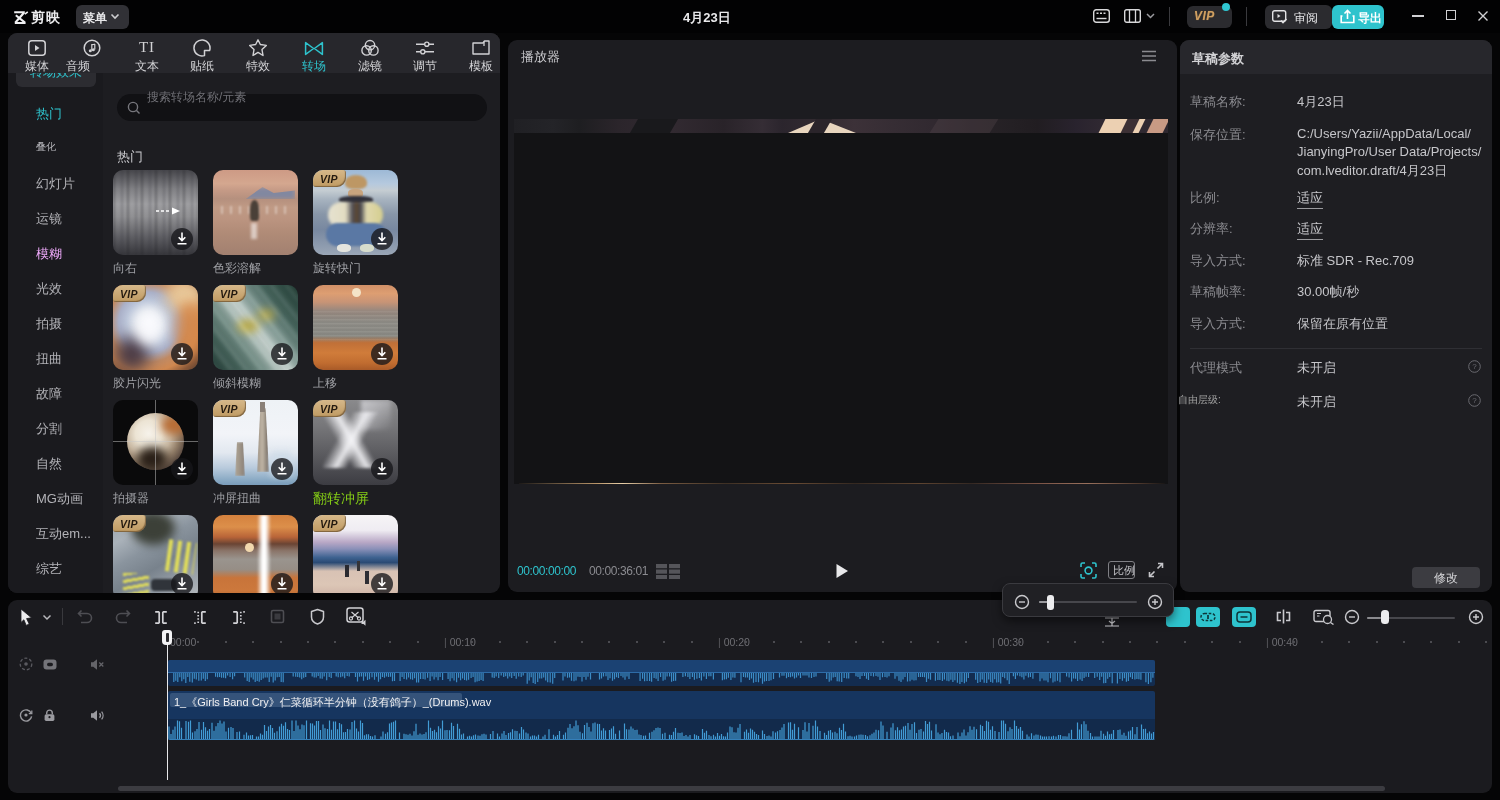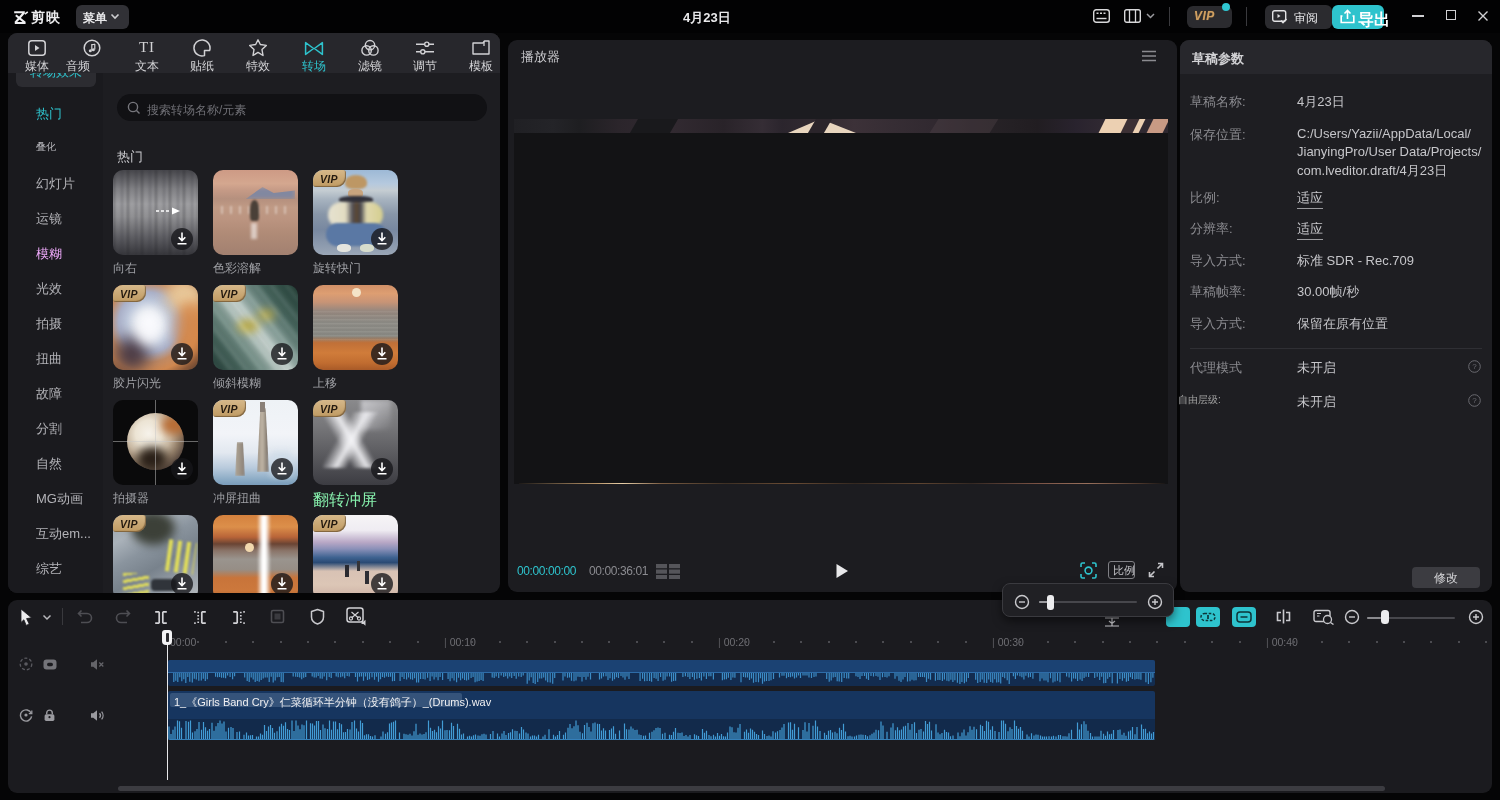--- a/index.html
+++ b/index.html
@@ -44,21 +44,21 @@
  <rect x="0.7" y="0.7" width="13" height="10.6" rx="2" stroke="#e2e2e4" stroke-width="1.4" fill="none"></rect>
  <path d="M5.5 4 L8.5 6 L5.5 8 Z" fill="#e2e2e4"></path>
  <path d="M9 10.5 l2 2 l3.5 -3.5" stroke="#e2e2e4" stroke-width="1.6" fill="none"></path>
 </svg>
 <div class="ab" style="left:1294px;top:10px;color:#e8e8ea;font-size:12px">审阅</div>
 <div class="ab" style="left:1332px;top:5px;width:52px;height:24px;background:#2ec3cd;border-radius:6px"></div>
 <svg class="ab" style="left:1340px;top:9px" width="15" height="15" viewBox="0 0 15 15">
  <path d="M7.5 10 V2 M4.5 4.5 L7.5 1.5 L10.5 4.5" stroke="#fff" stroke-width="1.6" fill="none"></path>
  <path d="M2.5 7 H1.2 V13.5 H13.8 V7 H12.5" stroke="#fff" stroke-width="1.6" fill="none"></path>
 </svg>
-<div class="ab" style="left:1358px;top:10px;color:#fff;font-size:16px;font-weight:bold">导出</div>
+<div class="ab" style="left:1358px;top:10px;color:#fff;font-size:12px;font-weight:bold">导出</div>
 <div class="ab" style="left:1412px;top:15px;width:12px;height:1.6px;background:#d0d0d3"></div>
 <div class="ab" style="left:1446px;top:10px;width:10px;height:10px;border:1.5px solid #d0d0d3"></div>
 <svg class="ab" style="left:1477px;top:10px" width="12" height="12" viewBox="0 0 12 12">
     <path d="M1.5 1.5 L10.5 10.5 M10.5 1.5 L1.5 10.5" stroke="#d0d0d3" stroke-width="1.4"></path>
   </svg>
 
 <div class="panel" style="left:8px;top:33px;width:492px;height:560px"></div>
 <div class="ab" style="left:8px;top:33px;width:492px;height:40px;background:#27272c;border-radius:9px 9px 0 0;z-index:3"></div>
 <div class="ab" style="z-index:4">
     <svg class="ab" style="left:28px;top:40px" width="18" height="16" viewBox="0 0 18 16">
@@ -140,21 +140,21 @@
 <div class="ab" style="left:36px;top:455px;color:#b2b2b7;font-size:13px;white-space:nowrap">自然</div>
 <div class="ab" style="left:36px;top:490px;color:#b2b2b7;font-size:13px;white-space:nowrap">MG动画</div>
 <div class="ab" style="left:36px;top:525px;color:#b2b2b7;font-size:13px;white-space:nowrap">互动em...</div>
 <div class="ab" style="left:36px;top:560px;color:#b2b2b7;font-size:13px;white-space:nowrap">综艺</div>
 
 <div class="ab" style="left:117px;top:94px;width:370px;height:27px;background:#111114;border-radius:14px"></div>
 <svg class="ab" style="left:127px;top:101px" width="14" height="14" viewBox="0 0 14 14">
         <circle cx="6" cy="6" r="4.6" stroke="#76767c" stroke-width="1.4" fill="none"></circle>
         <path d="M9.5 9.5 L12.5 12.5" stroke="#76767c" stroke-width="1.4"></path>
       </svg>
-<div class="ab" style="left:147px;top:102px;color:#6f6f75;font-size:12px">搜索转场名称/元素</div>
+<div class="ab" style="left:147px;top:89px;color:#6f6f75;font-size:12px">搜索转场名称/元素</div>
 <div class="ab" style="left:117px;top:148px;color:#c9c9cd;font-size:13px">热门</div>
 
 <div class="ab" style="left:113px;top:170px;width:85px;height:85px;border-radius:10px;background:linear-gradient(180deg,#46464b 0%,#808084 22%,#9e9ea1 40%,#909093 55%,#606065 78%,#36363b 100%);overflow:hidden">
         <div class="ab" style="left:0;top:0;width:85px;height:85px;background:repeating-linear-gradient(90deg,rgba(28,28,33,0.30) 0 2px,rgba(0,0,0,0) 2px 8px,rgba(48,48,53,0.22) 8px 10px,rgba(0,0,0,0) 10px 14px);filter:blur(1px)"></div>
         <svg class="ab" style="left:42px;top:37px" width="26" height="8" viewBox="0 0 26 8">
           <path d="M1 4 H16" stroke="#fff" stroke-width="1.5" stroke-dasharray="3 2"></path>
           <path d="M17 0.5 L25 4 L17 7.5 Z" fill="#fff"></path>
         </svg>
       </div>
 <div class="ab" style="left:113px;top:260px;color:#9fa0a5;font-size:12px;white-space:nowrap">向右</div>
@@ -244,21 +244,21 @@
 <svg class="ab" style="left:270px;top:457px;z-index:2" width="24" height="24" viewBox="0 0 24 24">
         <circle cx="12" cy="12" r="11" fill="rgba(22,22,25,0.78)"></circle>
         <path d="M12 5.5 V13 M8.7 10.2 L12 13.5 L15.3 10.2 M7.5 16.8 H16.5" stroke="#fff" stroke-width="1.6" fill="none"></path>
       </svg>
 <div class="ab" style="left:313px;top:400px;width:85px;height:85px;border-radius:10px;background:linear-gradient(180deg,#8a8a8c 0%,#77777a 30%,#5e5e62 60%,#3c3c42 100%);overflow:hidden">
         <div class="ab" style="left:10px;top:12px;width:65px;height:56px;background:linear-gradient(60deg,rgba(245,245,248,0) 30%,rgba(245,245,248,0.9) 46%,rgba(245,245,248,0) 58%),linear-gradient(120deg,rgba(245,245,248,0) 30%,rgba(245,245,248,0.9) 46%,rgba(245,245,248,0) 58%);filter:blur(1.5px)"></div>
         <div class="ab" style="left:48px;top:0px;width:30px;height:30px;background:linear-gradient(135deg,rgba(230,230,235,0.7),rgba(230,230,235,0));filter:blur(2px)"></div>
       </div>
 <div class="ab" style="left:313px;top:400px;width:33px;height:17px;background:linear-gradient(180deg,#d6b88a,#bf9a62);border-radius:10px 3px 9px 3px;box-shadow:inset -1px -1px 1px rgba(60,40,20,0.5);z-index:2"></div>
 <div class="ab" style="left:320px;top:403px;color:#241a10;font-size:10.5px;font-weight:bold;font-style:italic;letter-spacing:0.3px;z-index:2">VIP</div>
-<div class="ab" style="left:313px;top:490px;color:#86efac;font-size:16px;white-space:nowrap">翻转冲屏</div>
+<div class="ab" style="left:313px;top:490px;color:#84cc16;font-size:14px;white-space:nowrap">翻转冲屏</div>
 <svg class="ab" style="left:370px;top:457px;z-index:2" width="24" height="24" viewBox="0 0 24 24">
         <circle cx="12" cy="12" r="11" fill="rgba(22,22,25,0.78)"></circle>
         <path d="M12 5.5 V13 M8.7 10.2 L12 13.5 L15.3 10.2 M7.5 16.8 H16.5" stroke="#fff" stroke-width="1.6" fill="none"></path>
       </svg>
 <div class="ab" style="left:113px;top:515px;width:85px;height:85px;border-radius:10px;background:linear-gradient(150deg,#9aa4ae 0%,#aab2ba 22%,#8a949e 40%,#78828c 58%,#98a0a8 78%,#b8bcc0 100%);overflow:hidden">
         <div class="ab" style="left:18px;top:-4px;width:44px;height:34px;background:#3c4038;border-radius:50%;filter:blur(5px)"></div>
         <div class="ab" style="left:54px;top:26px;width:28px;height:32px;background:repeating-linear-gradient(90deg,#e0dc5a 0 4px,rgba(0,0,0,0) 4px 9px);filter:blur(0.8px);transform:rotate(8deg)"></div>
         <div class="ab" style="left:10px;top:58px;width:26px;height:24px;background:repeating-linear-gradient(170deg,#e0dc5a 0 3px,rgba(0,0,0,0) 3px 7px);filter:blur(0.8px)"></div>
         <div class="ab" style="left:38px;top:64px;width:26px;height:12px;background:#30343a;border-radius:4px;filter:blur(1px)"></div>
       </div>

